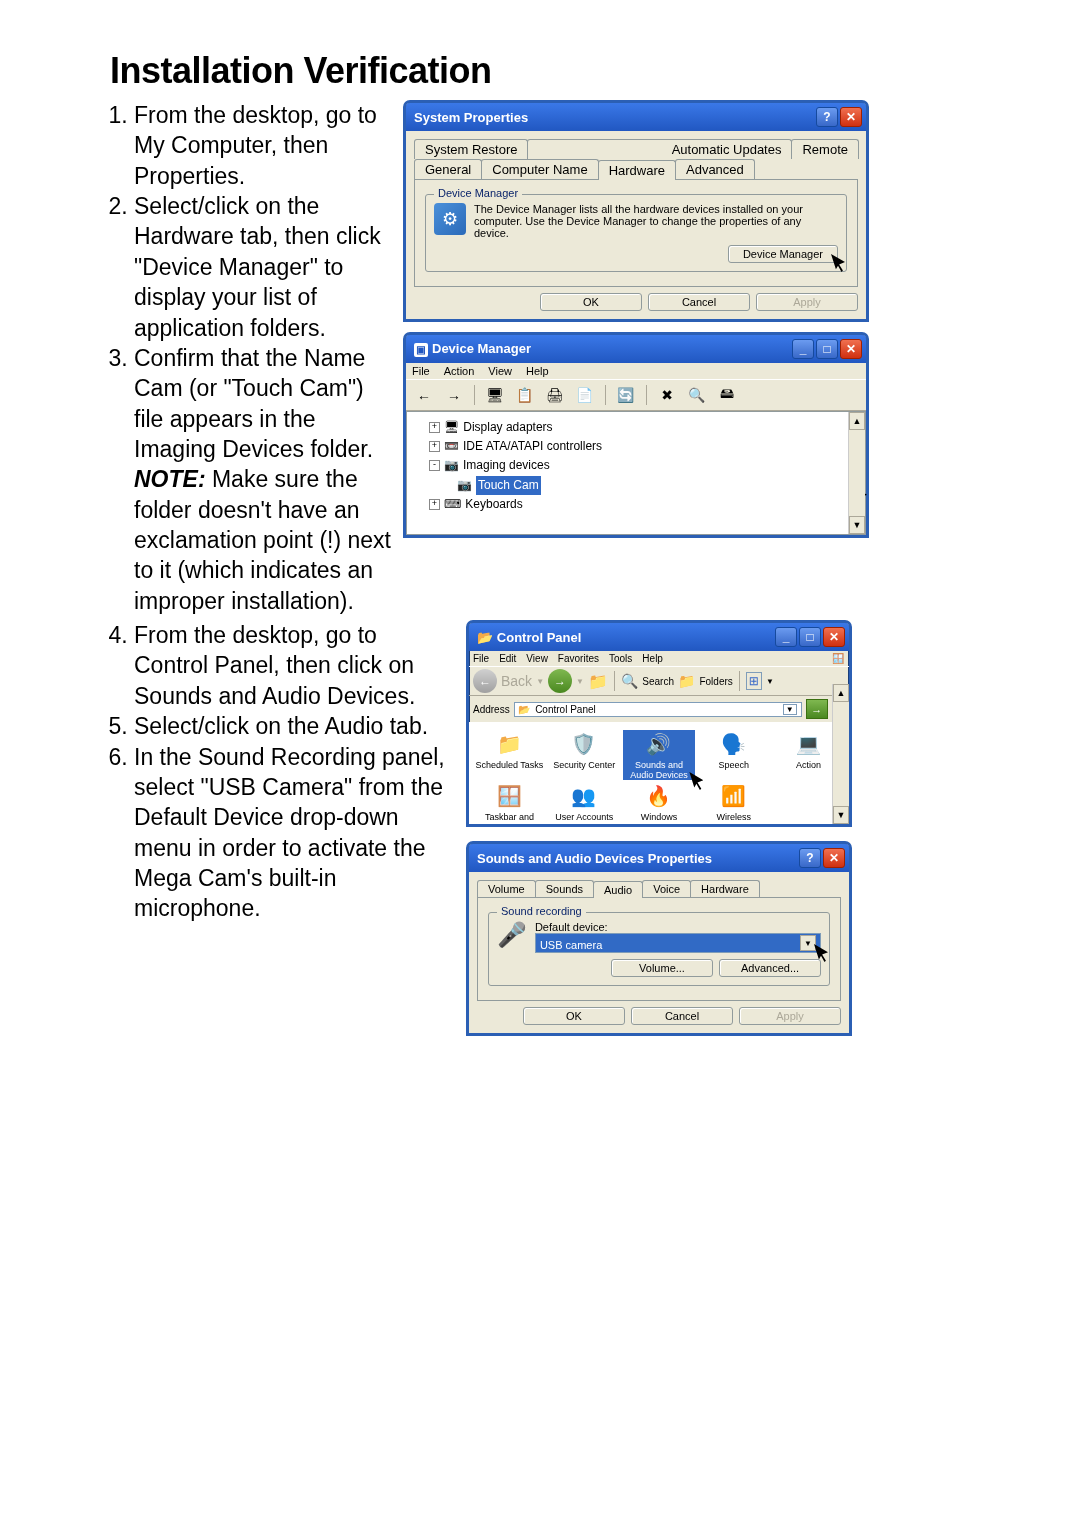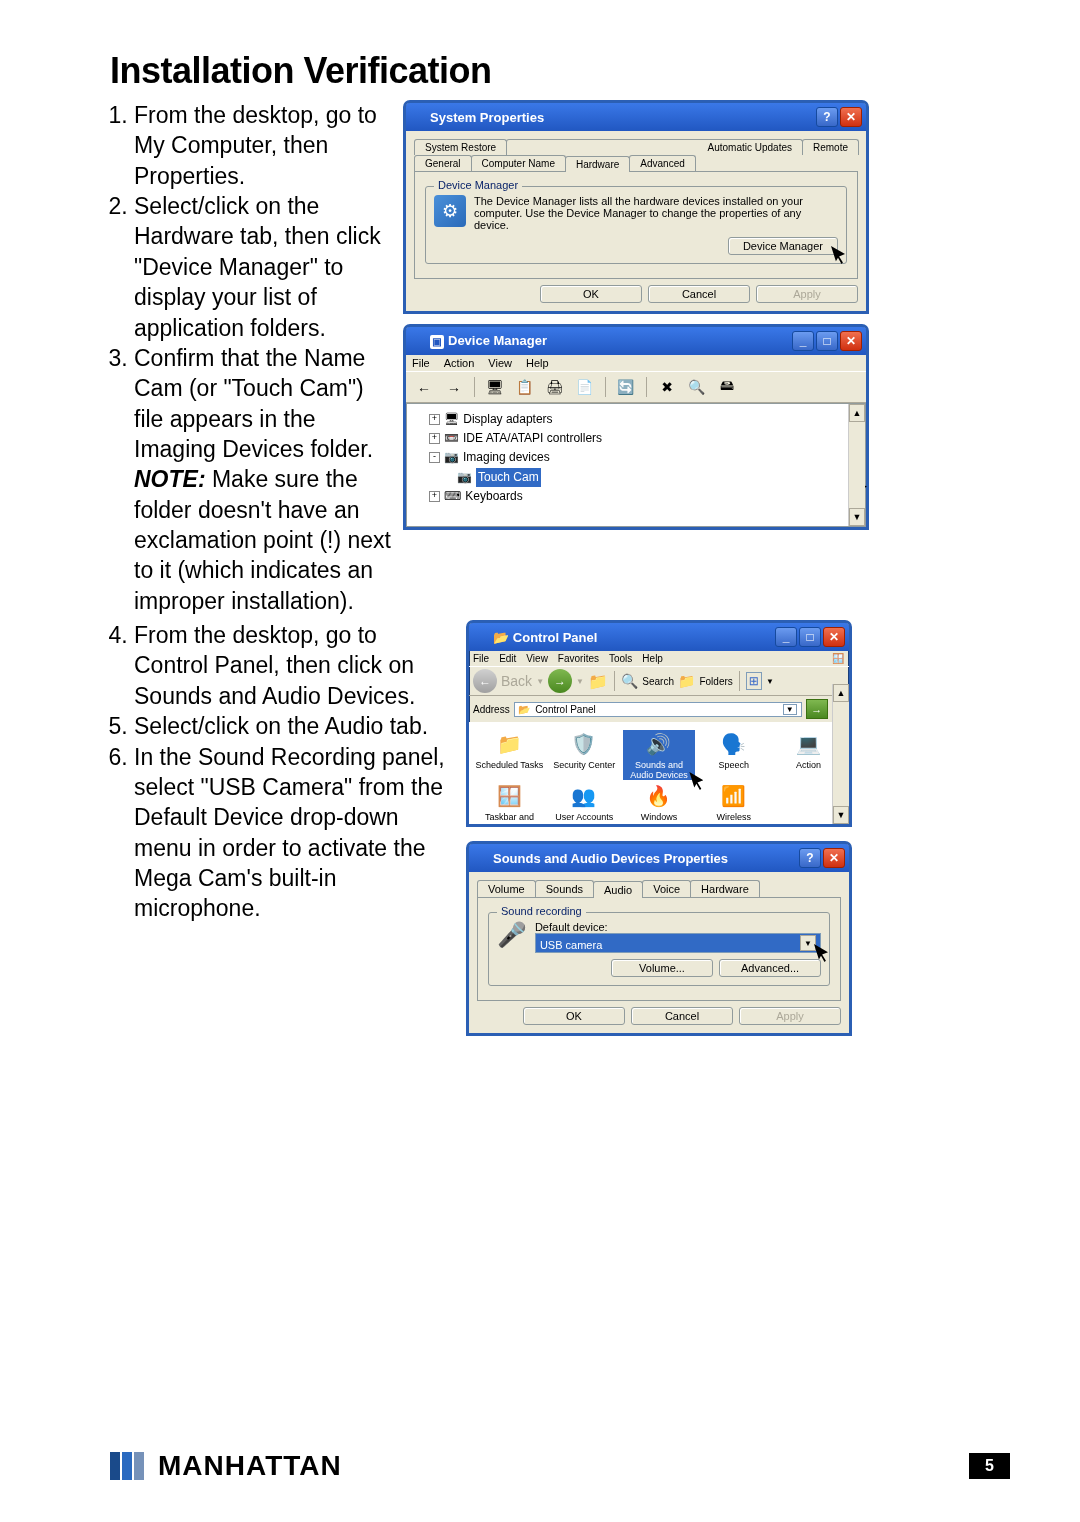--- a/index.html
+++ b/index.html
@@ -19,31 +19,31 @@
   .content { display: flex; flex-direction: column; }
   .row1 { display: flex; gap: 8px; }
   .col-text { font-size: 23px; line-height: 1.32; }
   .col-text ol { margin: 0; padding-left: 24px; }
   .col-text li { margin-bottom: 0; }
   .note { font-weight: bold; font-style: italic; }
   .screenshots-col { display: flex; flex-direction: column; gap: 10px; }
 
   
   .xp-window { border: 3px solid #2b5fb4; border-radius: 7px 7px 0 0; background: #ece9d8; font-family: Tahoma, sans-serif; font-size: 11px; color: #000; box-shadow: 0 0 0 1px #1a3e7a inset; }
-  .xp-title { background: linear-gradient(#3a78e8,#2157c1); color: #fff; font-weight: bold; font-size: 13px; padding: 4px 4px 4px 24px; display: flex; align-items: center; justify-content: space-between; border-radius: 4px 4px 0 0; }
+  .xp-title { background: linear-gradient(#3a78e8,#2157c1); color: #fff; font-weight: bold; font-size: 13px; padding: 4px 4px 4px 8px; display: flex; align-items: center; justify-content: space-between; border-radius: 4px 4px 0 0; }
   .xp-title .tbuttons { display: flex; gap: 2px; }
   .xp-btn { width: 20px; height: 18px; background: linear-gradient(#6b9bf0,#3868c8); border: 1px solid #164a9e; border-radius: 3px; color: #fff; display: flex; align-items: center; justify-content: center; font-weight: bold; font-size: 12px; }
   .xp-btn.close { background: linear-gradient(#f07050,#d03010); border-color: #a02000; }
   .xp-body { background: #ece9d8; padding: 8px; }
   .xp-white { background: #fff; border: 1px solid #919b9c; }
 
   
   .sysprops { width: 460px; }
   .tabs-row { display: flex; }
-  .tab { background: #ece9d8; border: 1px solid #919b9c; border-bottom: none; padding: 2px 10px; font-size: 10px; margin-right: -1px; border-radius: 3px 3px 0 0; position: relative; }
+  .tab { background: #ece9d8; border: 1px solid #919b9c; border-bottom: none; padding: 2px 10px; font-size: 13px; margin-right: -1px; border-radius: 3px 3px 0 0; position: relative; }
   .tab.active { background: #ece9d8; z-index: 2; top: 1px; }
   .tab-content { border: 1px solid #919b9c; background: #ece9d8; padding: 8px 10px; }
   .groupbox { border: 1px solid #919b9c; border-radius: 3px; padding: 8px; margin: 6px 0; position: relative; }
   .groupbox-title { position: absolute; top: -8px; left: 8px; background: #ece9d8; padding: 0 4px; color: #0a246a; font-size: 11px; }
   .dm-row { display: flex; gap: 8px; align-items: flex-start; }
   .dm-text { font-size: 11px; flex: 1; }
   .winbtn { background: #ece9d8; border: 1px solid #919b9c; border-radius: 3px; padding: 2px 14px; font-size: 11px; min-width: 72px; text-align: center; box-shadow: 1px 1px 0 #fff inset; }
   .winbtn.disabled { color: #aca899; }
   .btn-row { display: flex; justify-content: flex-end; gap: 6px; margin-top: 6px; }
   .dm-icon { width: 32px; height: 32px; background: linear-gradient(135deg,#4a90d9,#2a6ab9); border-radius: 4px; display:flex;align-items:center;justify-content:center;color:#fff;font-size:18px; }
@@ -367,24 +367,13 @@
       <div class="winbtn">OK</div>
       <div class="winbtn">Cancel</div>
       <div class="winbtn disabled">Apply</div>
      </div>
     </div>
    </div>
   </div>
  </div>
 </div>
 
-<div class="footer">
- <div class="logo">
-  <div class="logo-mark">
-   <div class="logo-stripe"></div>
-          <div class="logo-stripe"></div>
-          <div class="logo-stripe"></div>
-  </div>
-  <span>MANHATTAN</span>
- </div>
- <div class="page-num">5</div>
 </div>
-</div>
 
 </body></html>

